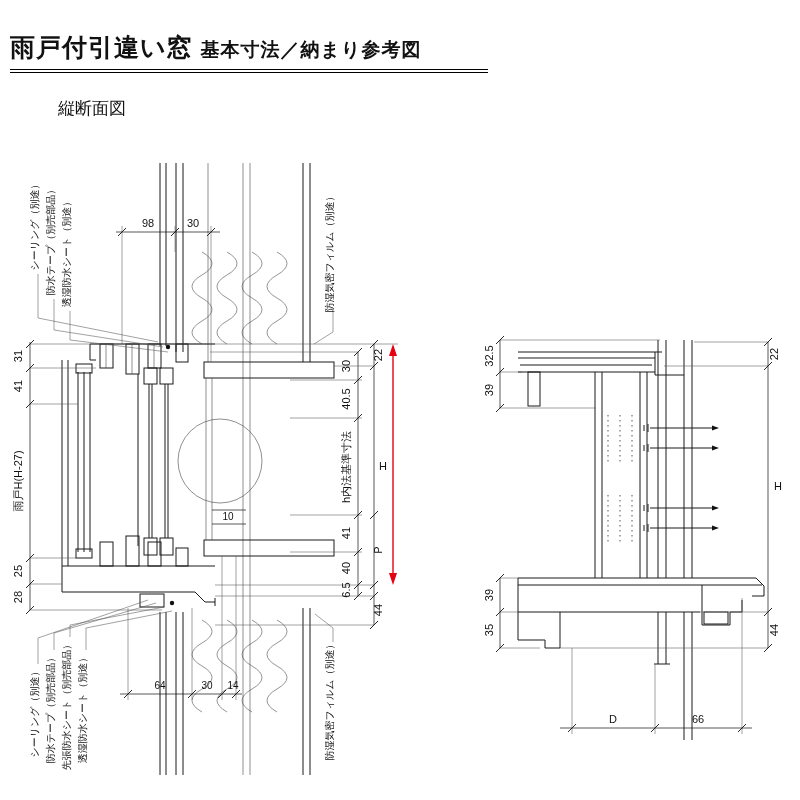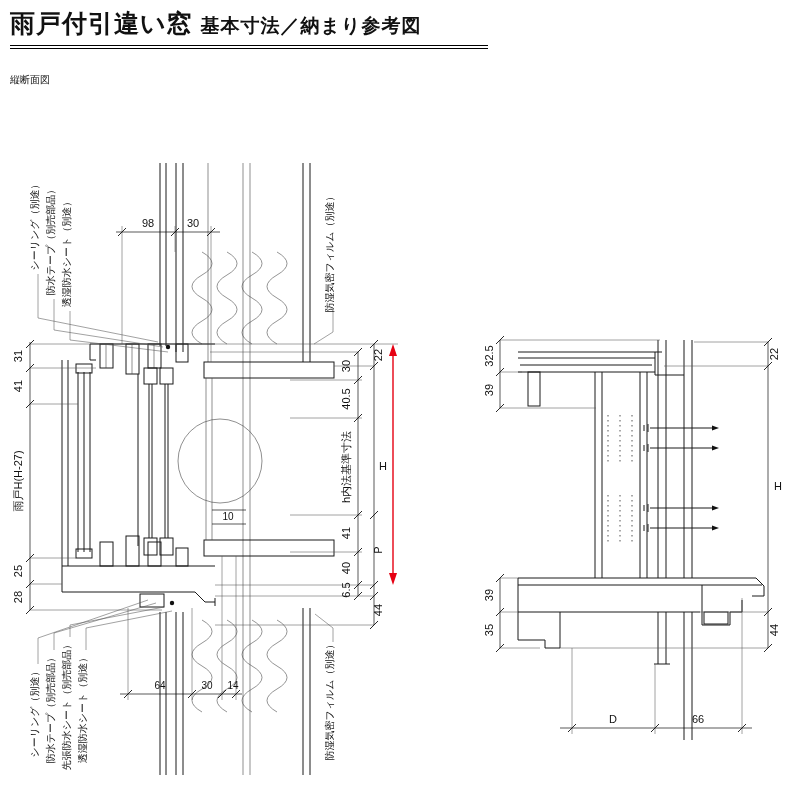--- a/index.html
+++ b/index.html
@@ -1,26 +1,26 @@
 <!DOCTYPE html>
 <html style="--accent-red: #e60012; --highlight-gray: #b3b3b3;"><head>
 <meta charset="utf-8">
 <style>
   :root { --accent-red:#e60012; --highlight-gray:#b3b3b3; }
   html,body { margin:0; padding:0; background:#fff; width:800px; height:800px;
               font-family:"Liberation Sans",sans-serif; color:#111; overflow:hidden; }
   .page { position:relative; width:800px; height:800px; }
-  .hdr { position:relative; z-index:2; padding:7px 0 0 10px; }
+  .hdr { position:relative; z-index:2; padding:31px 0 0 10px; }
   .title-block { width:478px; border-bottom:4px double #000; padding-bottom:5px; white-space:nowrap; }
   .title-main { font-size:25px; font-weight:bold; letter-spacing:1px; }
   .title-sub  { font-size:19px; font-weight:bold; margin-left:8px; letter-spacing:1px; }
   .subtitle-row { margin-top:16px; font-size:15px; }
   .subtitle-tag { display:inline-block; background:var(--highlight-gray,#b3b3b3);
                   padding:3px 34px 3px 20px; margin-left:10px; font-size:15px; }
-  .section-label { margin-top:24px; font-size:10px; }
+  .section-label { margin-top:24px; font-size:17px;margin-left:48px; }
   svg.drawing { position:absolute; top:0; left:0; z-index:1; }
   .ln   { stroke:#1a1a1a; stroke-width:1;   fill:none; }
   .thin { stroke:#444;    stroke-width:.6;  fill:none; }
   .ext  { stroke:#555;    stroke-width:.55; fill:none; }
   .dimline { stroke:#111; stroke-width:.7;  fill:none; }
   .tick { stroke:#111; stroke-width:.9; fill:none; }
   .dots { stroke:#555; stroke-width:1; stroke-dasharray:1.5 3.5; fill:none; }
   .ins  { stroke:#666; stroke-width:.7; fill:none; }
   .red  { stroke:var(--accent-red,#e60012); stroke-width:1.4; fill:none; }
   .redfill { fill:var(--accent-red,#e60012); }

